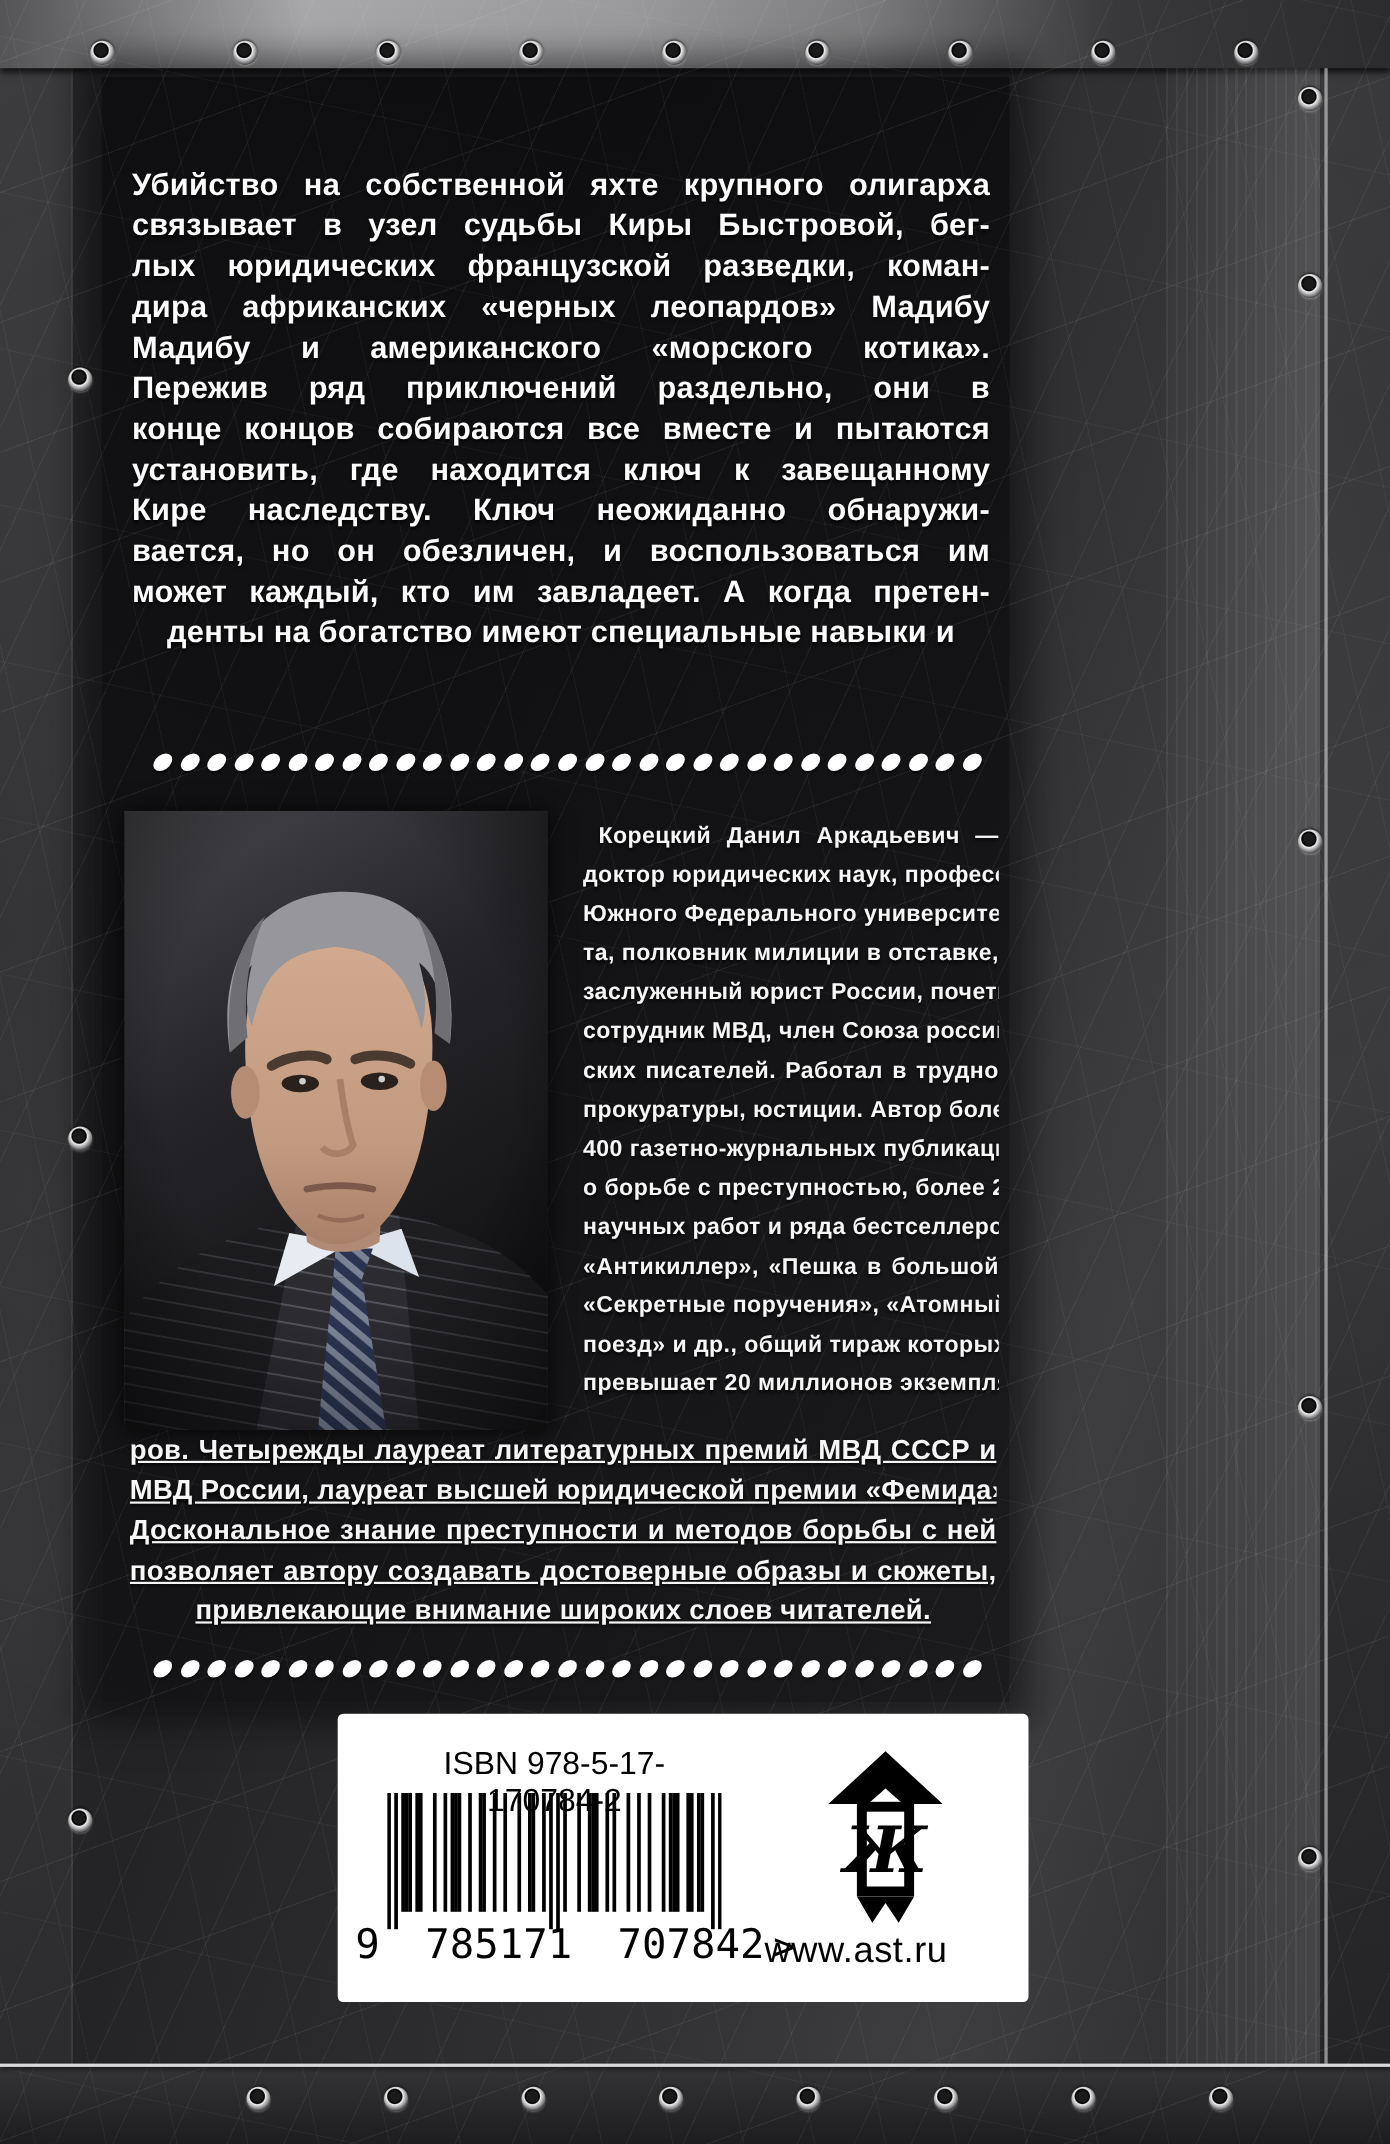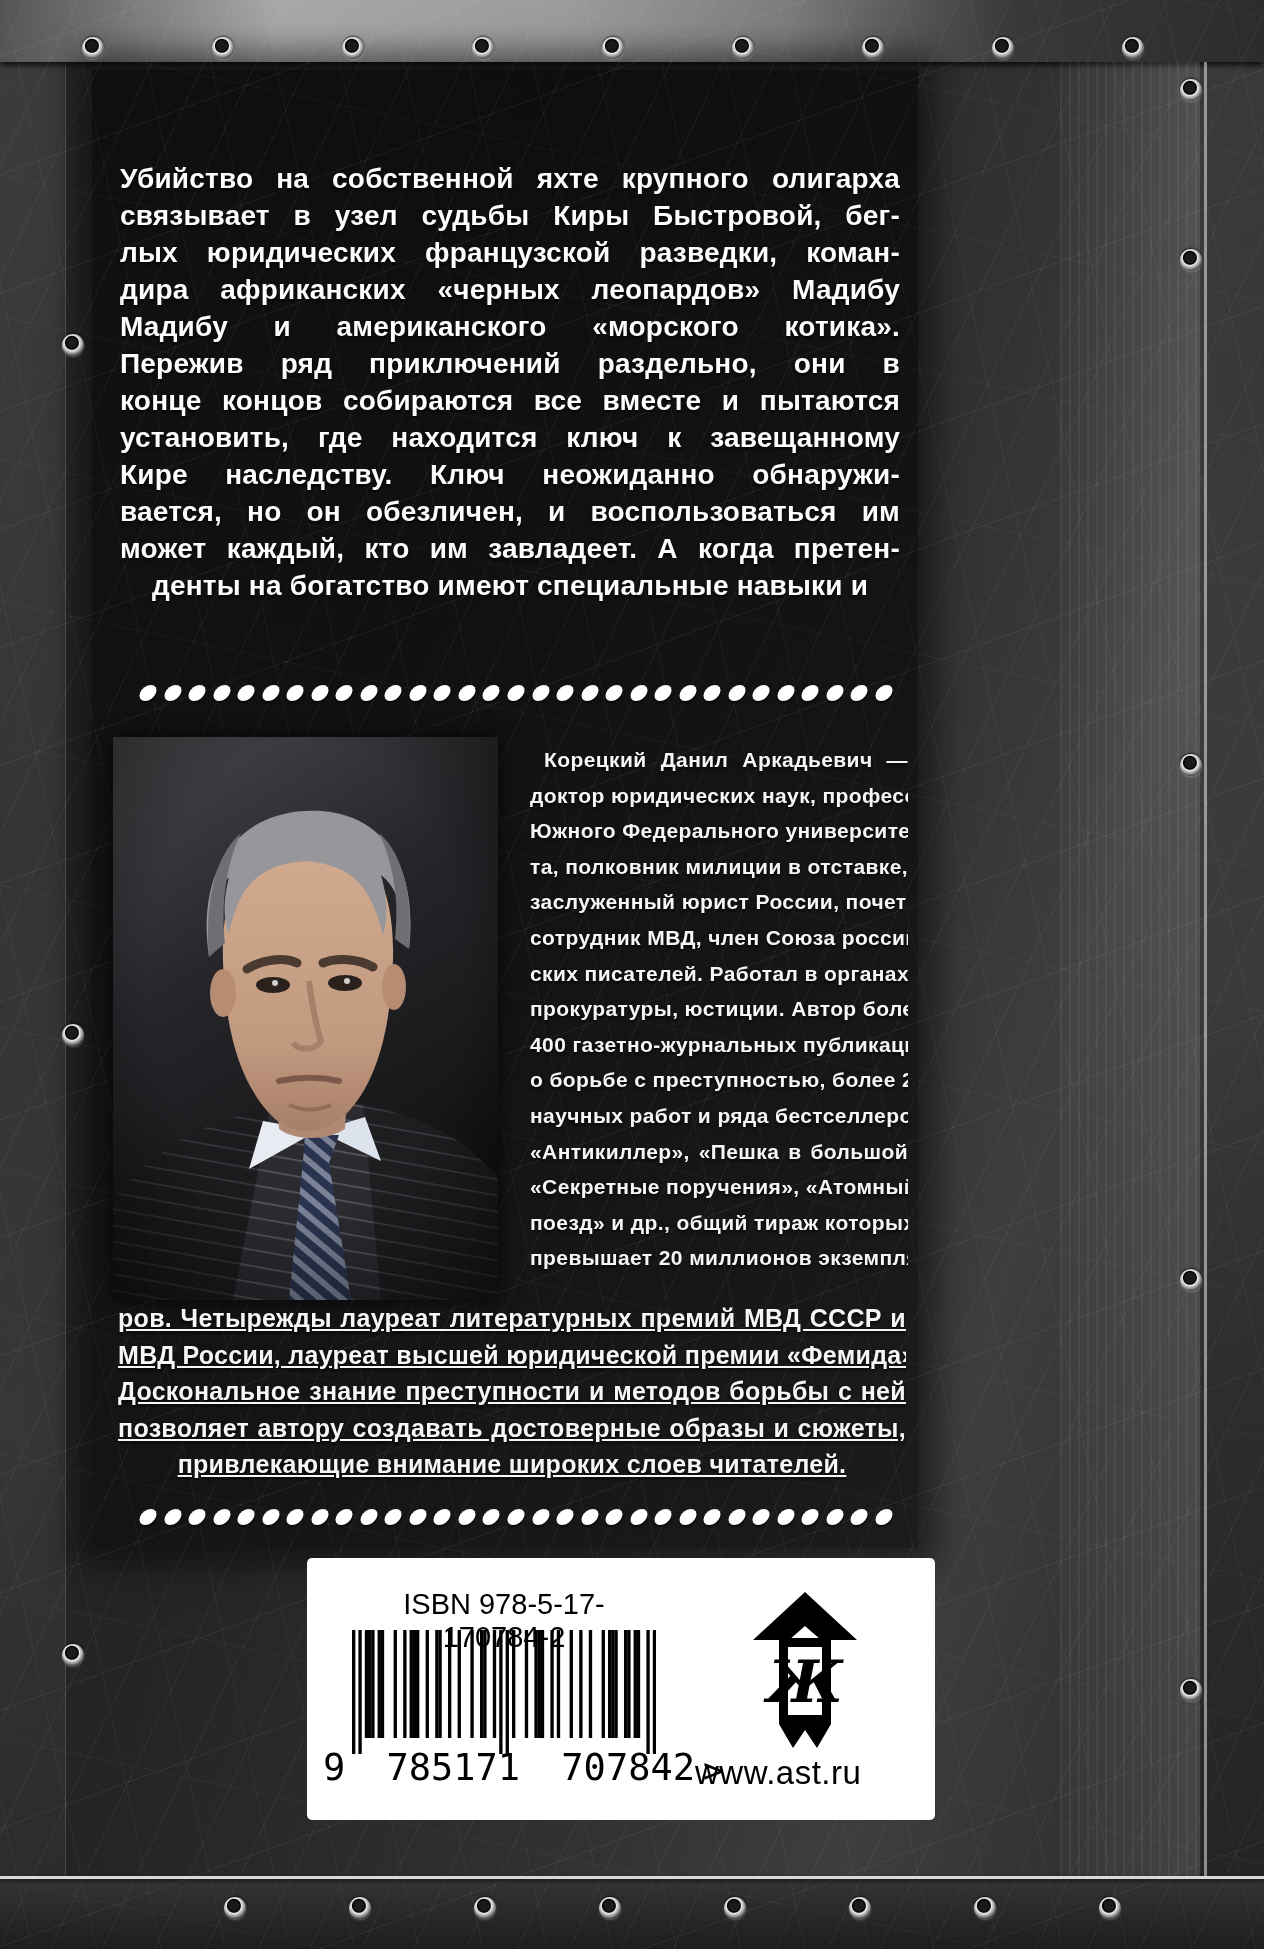--- a/index.html
+++ b/index.html
@@ -46,21 +46,21 @@
       repeating-linear-gradient(78deg, transparent 0 31px, rgba(255,255,255,0.04) 31px 32px, transparent 32px 63px),
       repeating-linear-gradient(160deg, transparent 0 53px, rgba(255,255,255,0.06) 53px 54px, transparent 54px 111px),
       repeating-linear-gradient(12deg, transparent 0 67px, rgba(255,255,255,0.035) 67px 68px, transparent 68px 139px);
   }
   .rivet {
     position:absolute; width:22px; height:22px; border-radius:50%; z-index:6;
     background:radial-gradient(circle at 45% 40%, #1a1a1a 0 26%, #000 36%, #ececec 42%, #bdbdbf 52%, #87878a 62%, #4f4f52 72%, rgba(60,60,60,0) 78%);
     box-shadow:0 1px 2px rgba(255,255,255,0.3), 0 -1px 2px rgba(0,0,0,0.65);
   }
   
-  .synopsis { position:absolute; left:120px; top:160px; width:780px; z-index:5; }
+  .synopsis { position:absolute; left:120px; top:149px; width:780px; z-index:5; }
   .syn-line {
     font-weight:700; font-size:28px; line-height:37px; height:37px; overflow:hidden;
     color:#fdfdfd; letter-spacing:0.2px;
     text-align:justify; text-align-last:justify; white-space:nowrap;
     text-shadow:0 2px 3px rgba(0,0,0,0.8);
   }
   .syn-line:last-child { text-align-last:center; }
   .dash-row {
     position:absolute; left:140px; width:752px; height:18px; z-index:5;
     display:flex; justify-content:space-between; align-items:center;
@@ -224,21 +224,21 @@
   </svg>
 
   <section class="bio-col">
     <div>
         <div class="bio-col-line">Корецкий Данил Аркадьевич —</div>
         <div class="bio-col-line">доктор юридических наук, профессор</div>
         <div class="bio-col-line">Южного Федерального университе-</div>
         <div class="bio-col-line">та, полковник милиции в отставке,</div>
         <div class="bio-col-line">заслуженный юрист России, почетный</div>
         <div class="bio-col-line">сотрудник МВД, член Союза россий-</div>
-        <div class="bio-col-line">ских писателей. Работал в органах</div>
+        <div class="bio-col-line">ских писателей. Работал в трудно</div>
         <div class="bio-col-line">прокуратуры, юстиции. Автор более</div>
         <div class="bio-col-line">400 газетно-журнальных публикаций</div>
         <div class="bio-col-line">о борьбе с преступностью, более 200</div>
         <div class="bio-col-line">научных работ и ряда бестселлеров:</div>
         <div class="bio-col-line">«Антикиллер», «Пешка в большой</div>
         <div class="bio-col-line">«Секретные поручения», «Атомный</div>
         <div class="bio-col-line">поезд» и др., общий тираж которых</div>
         <div class="bio-col-line">превышает 20 миллионов экземпля-</div>
       </div>
   </section>

